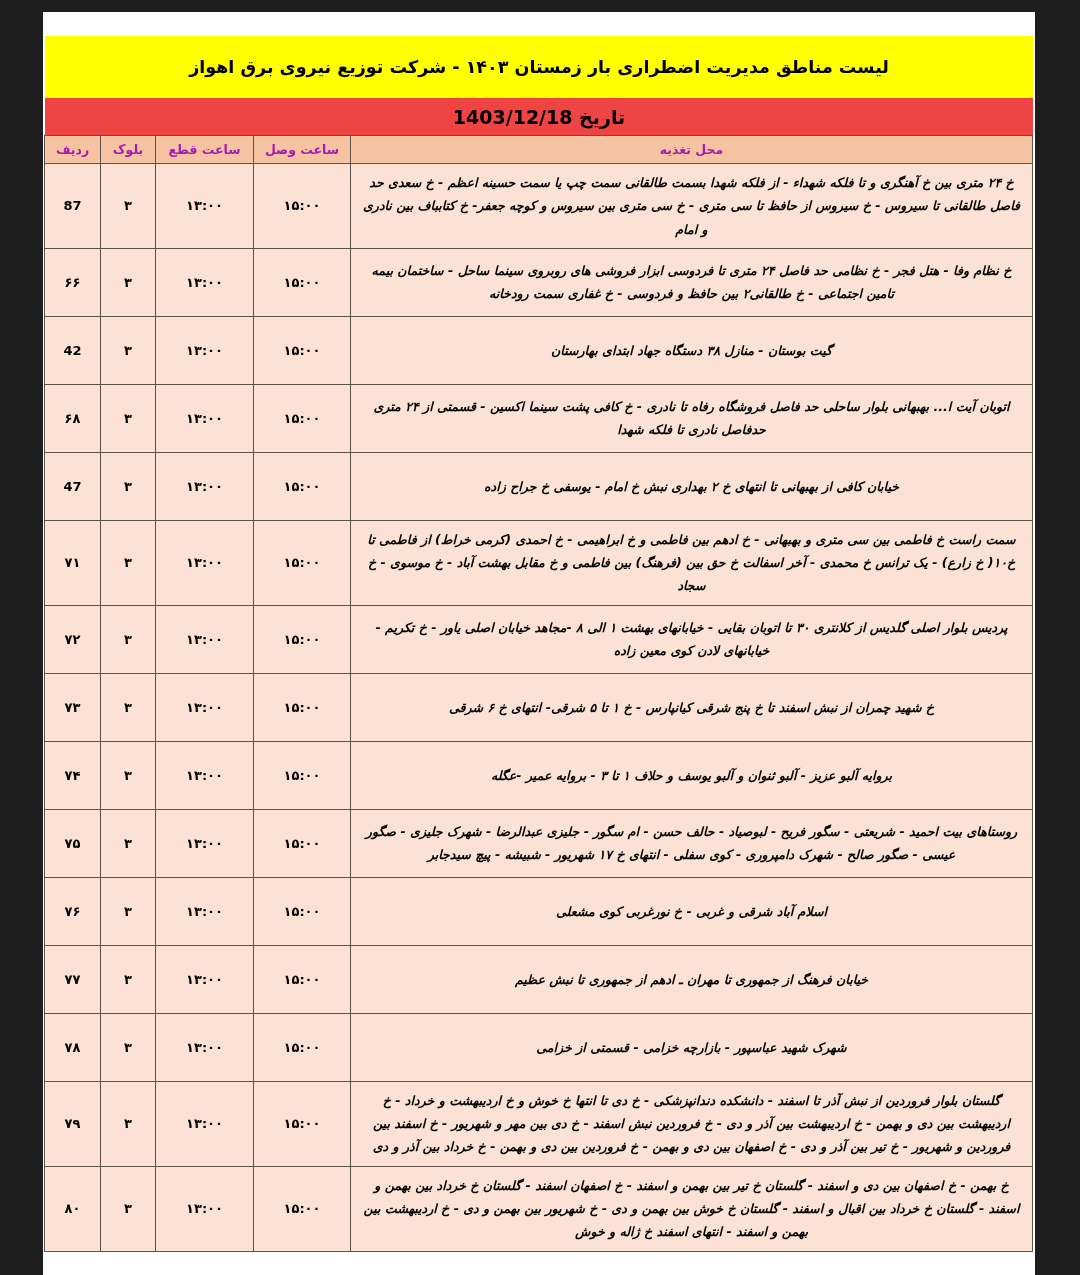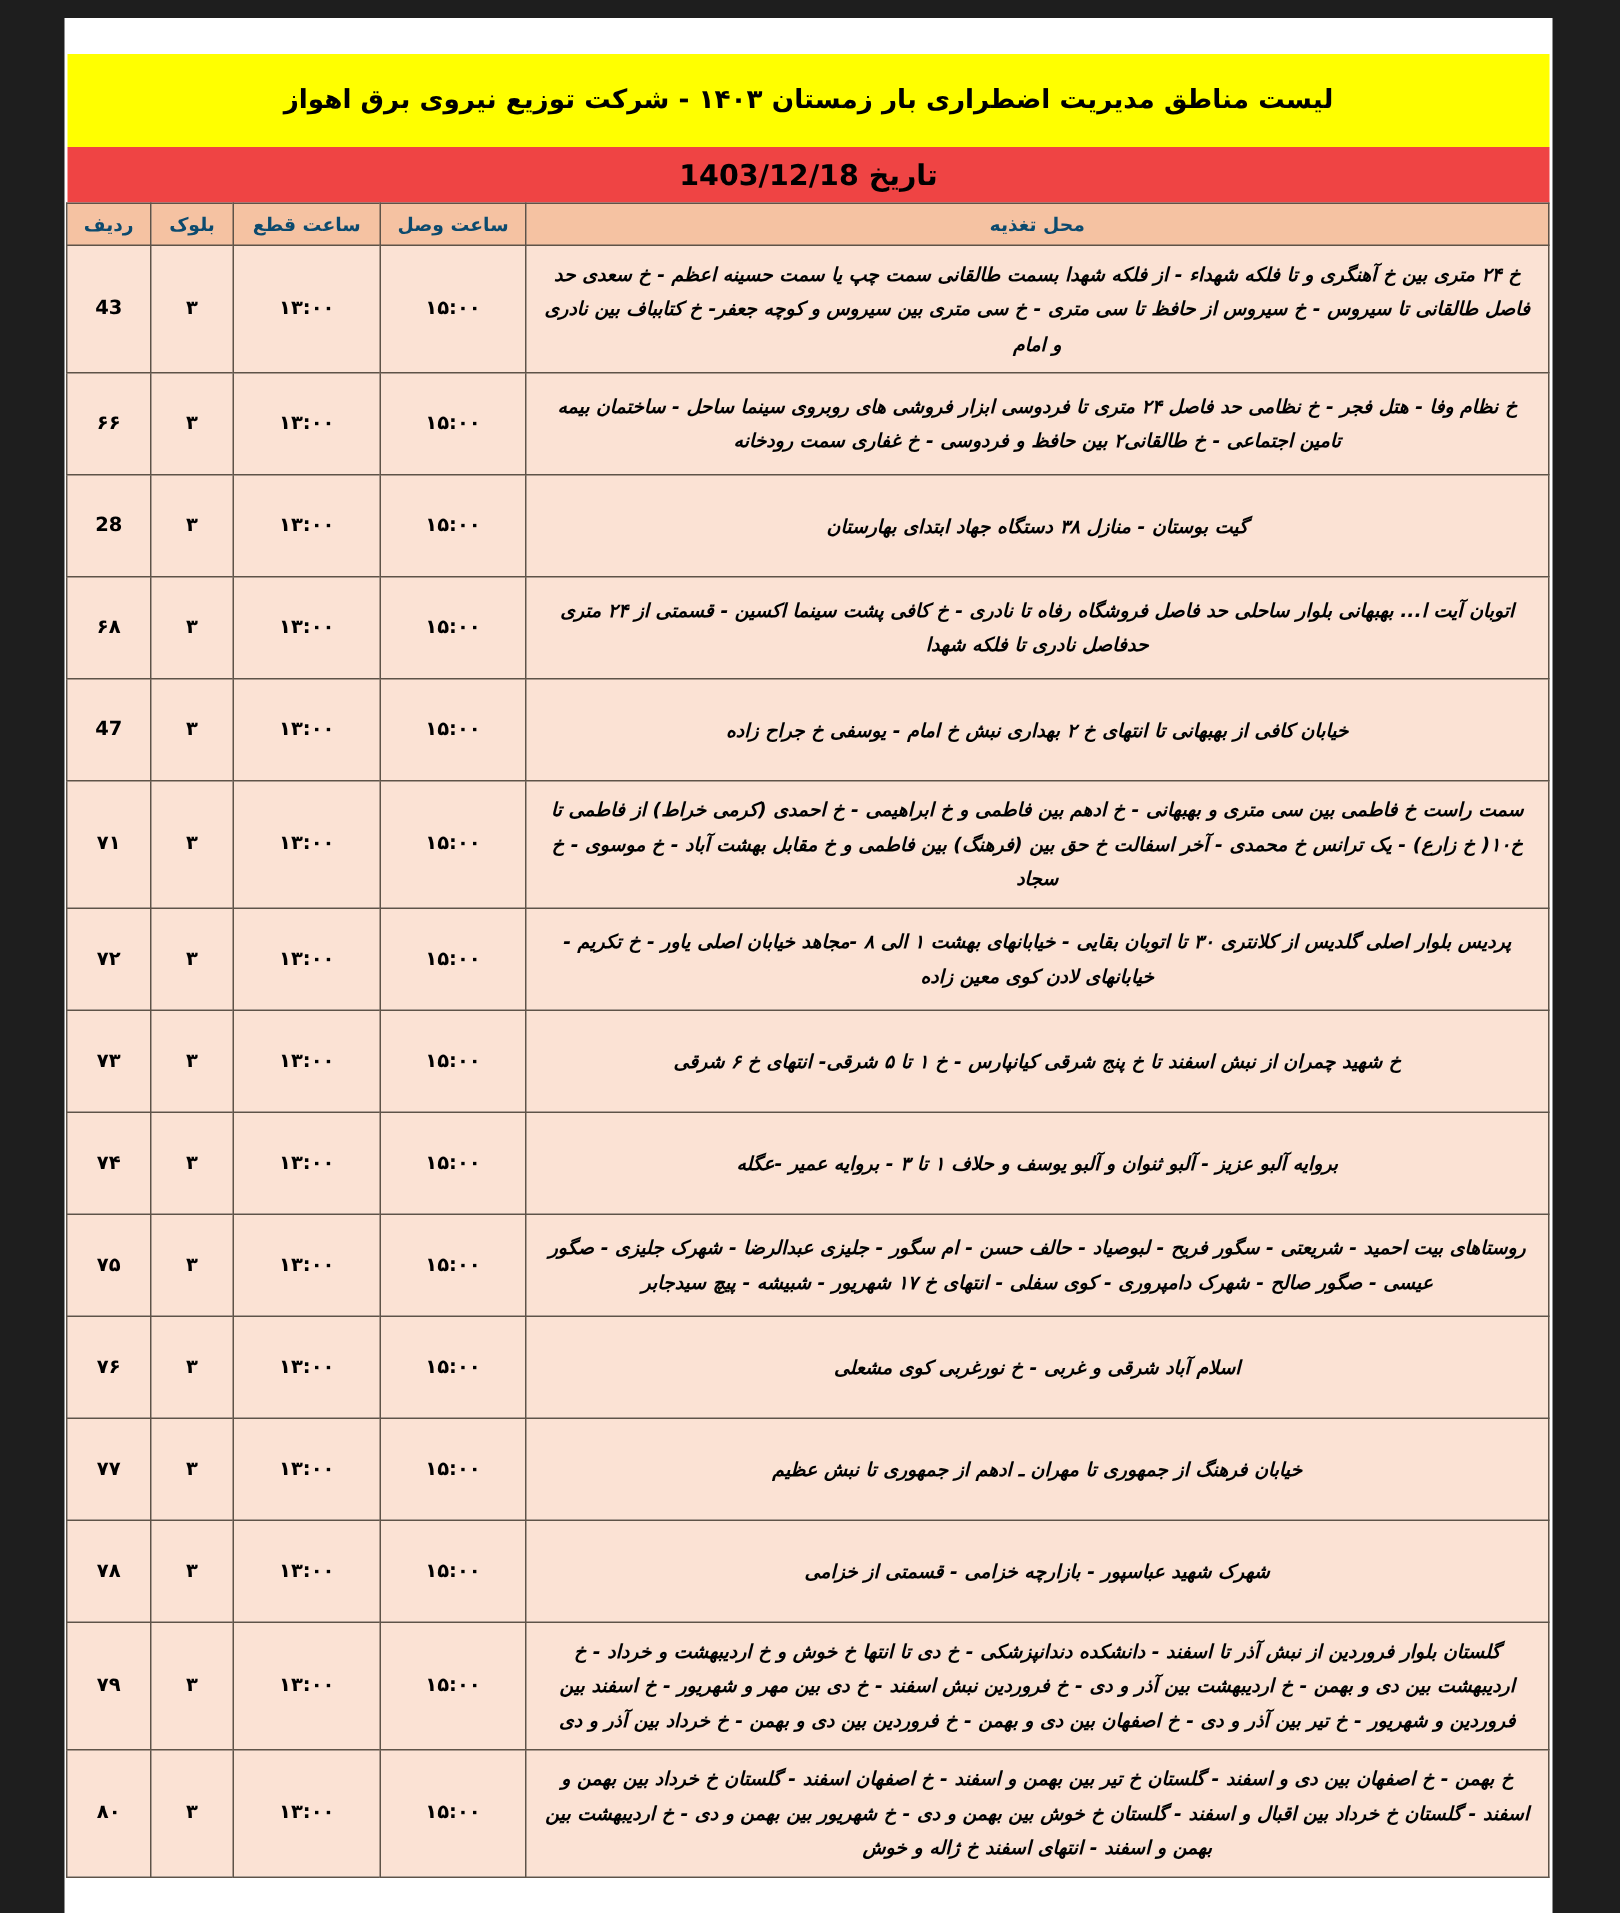--- a/index.html
+++ b/index.html
@@ -76,21 +76,21 @@
   }
   table#outage-table th,
   table#outage-table td {
     border: 1px solid #5e5348;
     box-sizing: border-box;
     vertical-align: middle;
   }
 
   thead th {
     background: #f5c2a2;
-    color: #0c4a6e;
+    color: #a21caf;
     font-size: 12.5px;
     font-weight: bold;
     height: 28px;
     padding: 0 4px;
     text-align: center;
   }
 
   col.c-desc  { width: 682px; }
   col.c-on    { width: 97px; }
   col.c-off   { width: 98px; }
@@ -147,35 +147,35 @@
           <th>بلوک</th>
           <th>ردیف</th>
         </tr>
       </thead>
       <tbody id="outage-rows">
           <tr>
             <td class="desc">خ ۲۴ متری بین خ آهنگری و تا فلکه شهداء - از فلکه شهدا بسمت طالقانی سمت چپ  یا سمت حسینه اعظم - خ سعدی حد فاصل طالقانی تا سیروس - خ سیروس از حافظ تا سی متری - خ سی متری بین سیروس و کوچه جعفر- خ کتابباف بین نادری و امام</td>
             <td class="num">۱۵:۰۰</td>
             <td class="num">۱۳:۰۰</td>
             <td class="num">۳</td>
-            <td class="num">43</td>
+            <td class="num">87</td>
           </tr>
           <tr>
             <td class="desc">خ نظام وفا - هتل فجر - خ نظامی حد فاصل ۲۴ متری تا فردوسی ابزار فروشی های روبروی سینما ساحل - ساختمان بیمه تامین اجتماعی - خ طالقانی۲ بین حافظ و فردوسی - خ غفاری سمت رودخانه</td>
             <td class="num">۱۵:۰۰</td>
             <td class="num">۱۳:۰۰</td>
             <td class="num">۳</td>
             <td class="num">۶۶</td>
           </tr>
           <tr>
             <td class="desc">گیت بوستان  - منازل ۳۸ دستگاه جهاد ابتدای بهارستان</td>
             <td class="num">۱۵:۰۰</td>
             <td class="num">۱۳:۰۰</td>
             <td class="num">۳</td>
-            <td class="num">28</td>
+            <td class="num">42</td>
           </tr>
           <tr>
             <td class="desc">اتوبان آیت ا... بهبهانی بلوار ساحلی حد فاصل فروشگاه رفاه تا نادری - خ کافی پشت سینما اکسین - قسمتی از ۲۴ متری حدفاصل نادری تا فلکه شهدا</td>
             <td class="num">۱۵:۰۰</td>
             <td class="num">۱۳:۰۰</td>
             <td class="num">۳</td>
             <td class="num">۶۸</td>
           </tr>
           <tr>
             <td class="desc">خیابان کافی از بهبهانی تا انتهای خ ۲ بهداری نبش خ امام - یوسفی خ جراح زاده</td>

